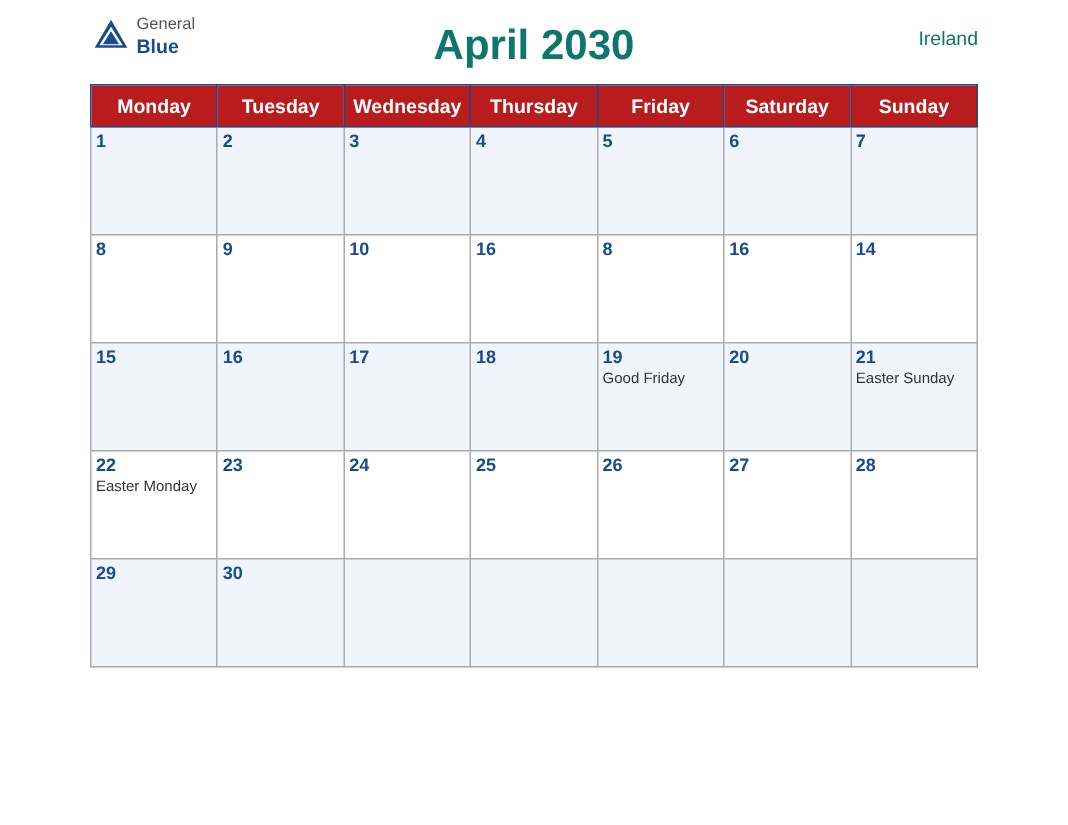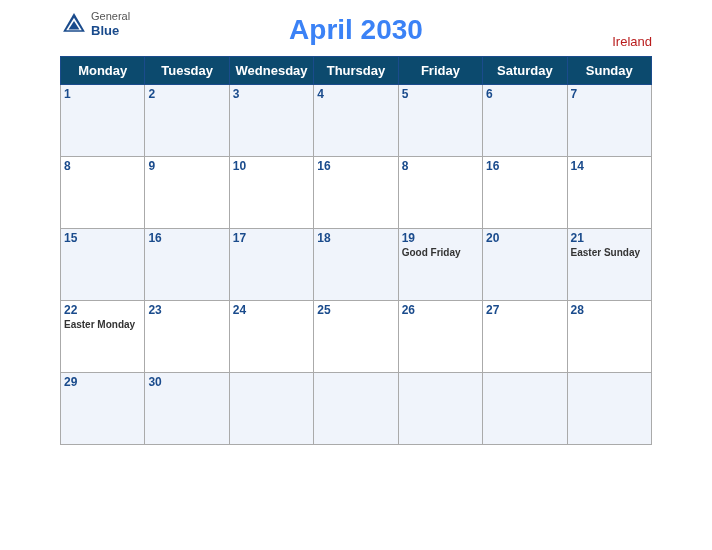--- a/index.html
+++ b/index.html
@@ -41,36 +41,36 @@
       color: #1a4b8c;
       line-height: 1.2;
     }
     .logo-icon {
       width: 28px;
       height: 28px;
     }
     .calendar-title {
       font-size: 28px;
       font-weight: bold;
-      color: #3b82f6;
+      color: #0f766e;
       text-align: center;
     }
     .country-label {
       position: absolute;
       right: 0;
-      top: 24px;
+      top: 8px;
       font-size: 13px;
-      color: #b91c1c;
+      color: #0f766e;
     }
     table {
       width: 100%;
       border-collapse: collapse;
     }
     thead tr th {
-      background-color: #0c4a6e;
+      background-color: #b91c1c;
       color: #fff;
       text-align: center;
       font-size: 13px;
       font-weight: bold;
       padding: 6px 4px;
       border: 1px solid #1a4b8c;
     }
     tbody tr td {
       border: 1px solid #aaa;
       vertical-align: top;
@@ -82,21 +82,20 @@
       font-size: 12px;
       font-weight: bold;
       color: #1a4b8c;
       display: block;
     }
     .day-event {
       font-size: 10px;
       color: #333;
       display: block;
       margin-top: 2px;
-      font-weight: bold;
     }
     .empty-cell {
       background: #fff;
     }
     tbody tr:nth-child(odd) td {
       background-color: #f0f4fb;
     }
     tbody tr:nth-child(even) td {
       background-color: #fff;
     }

